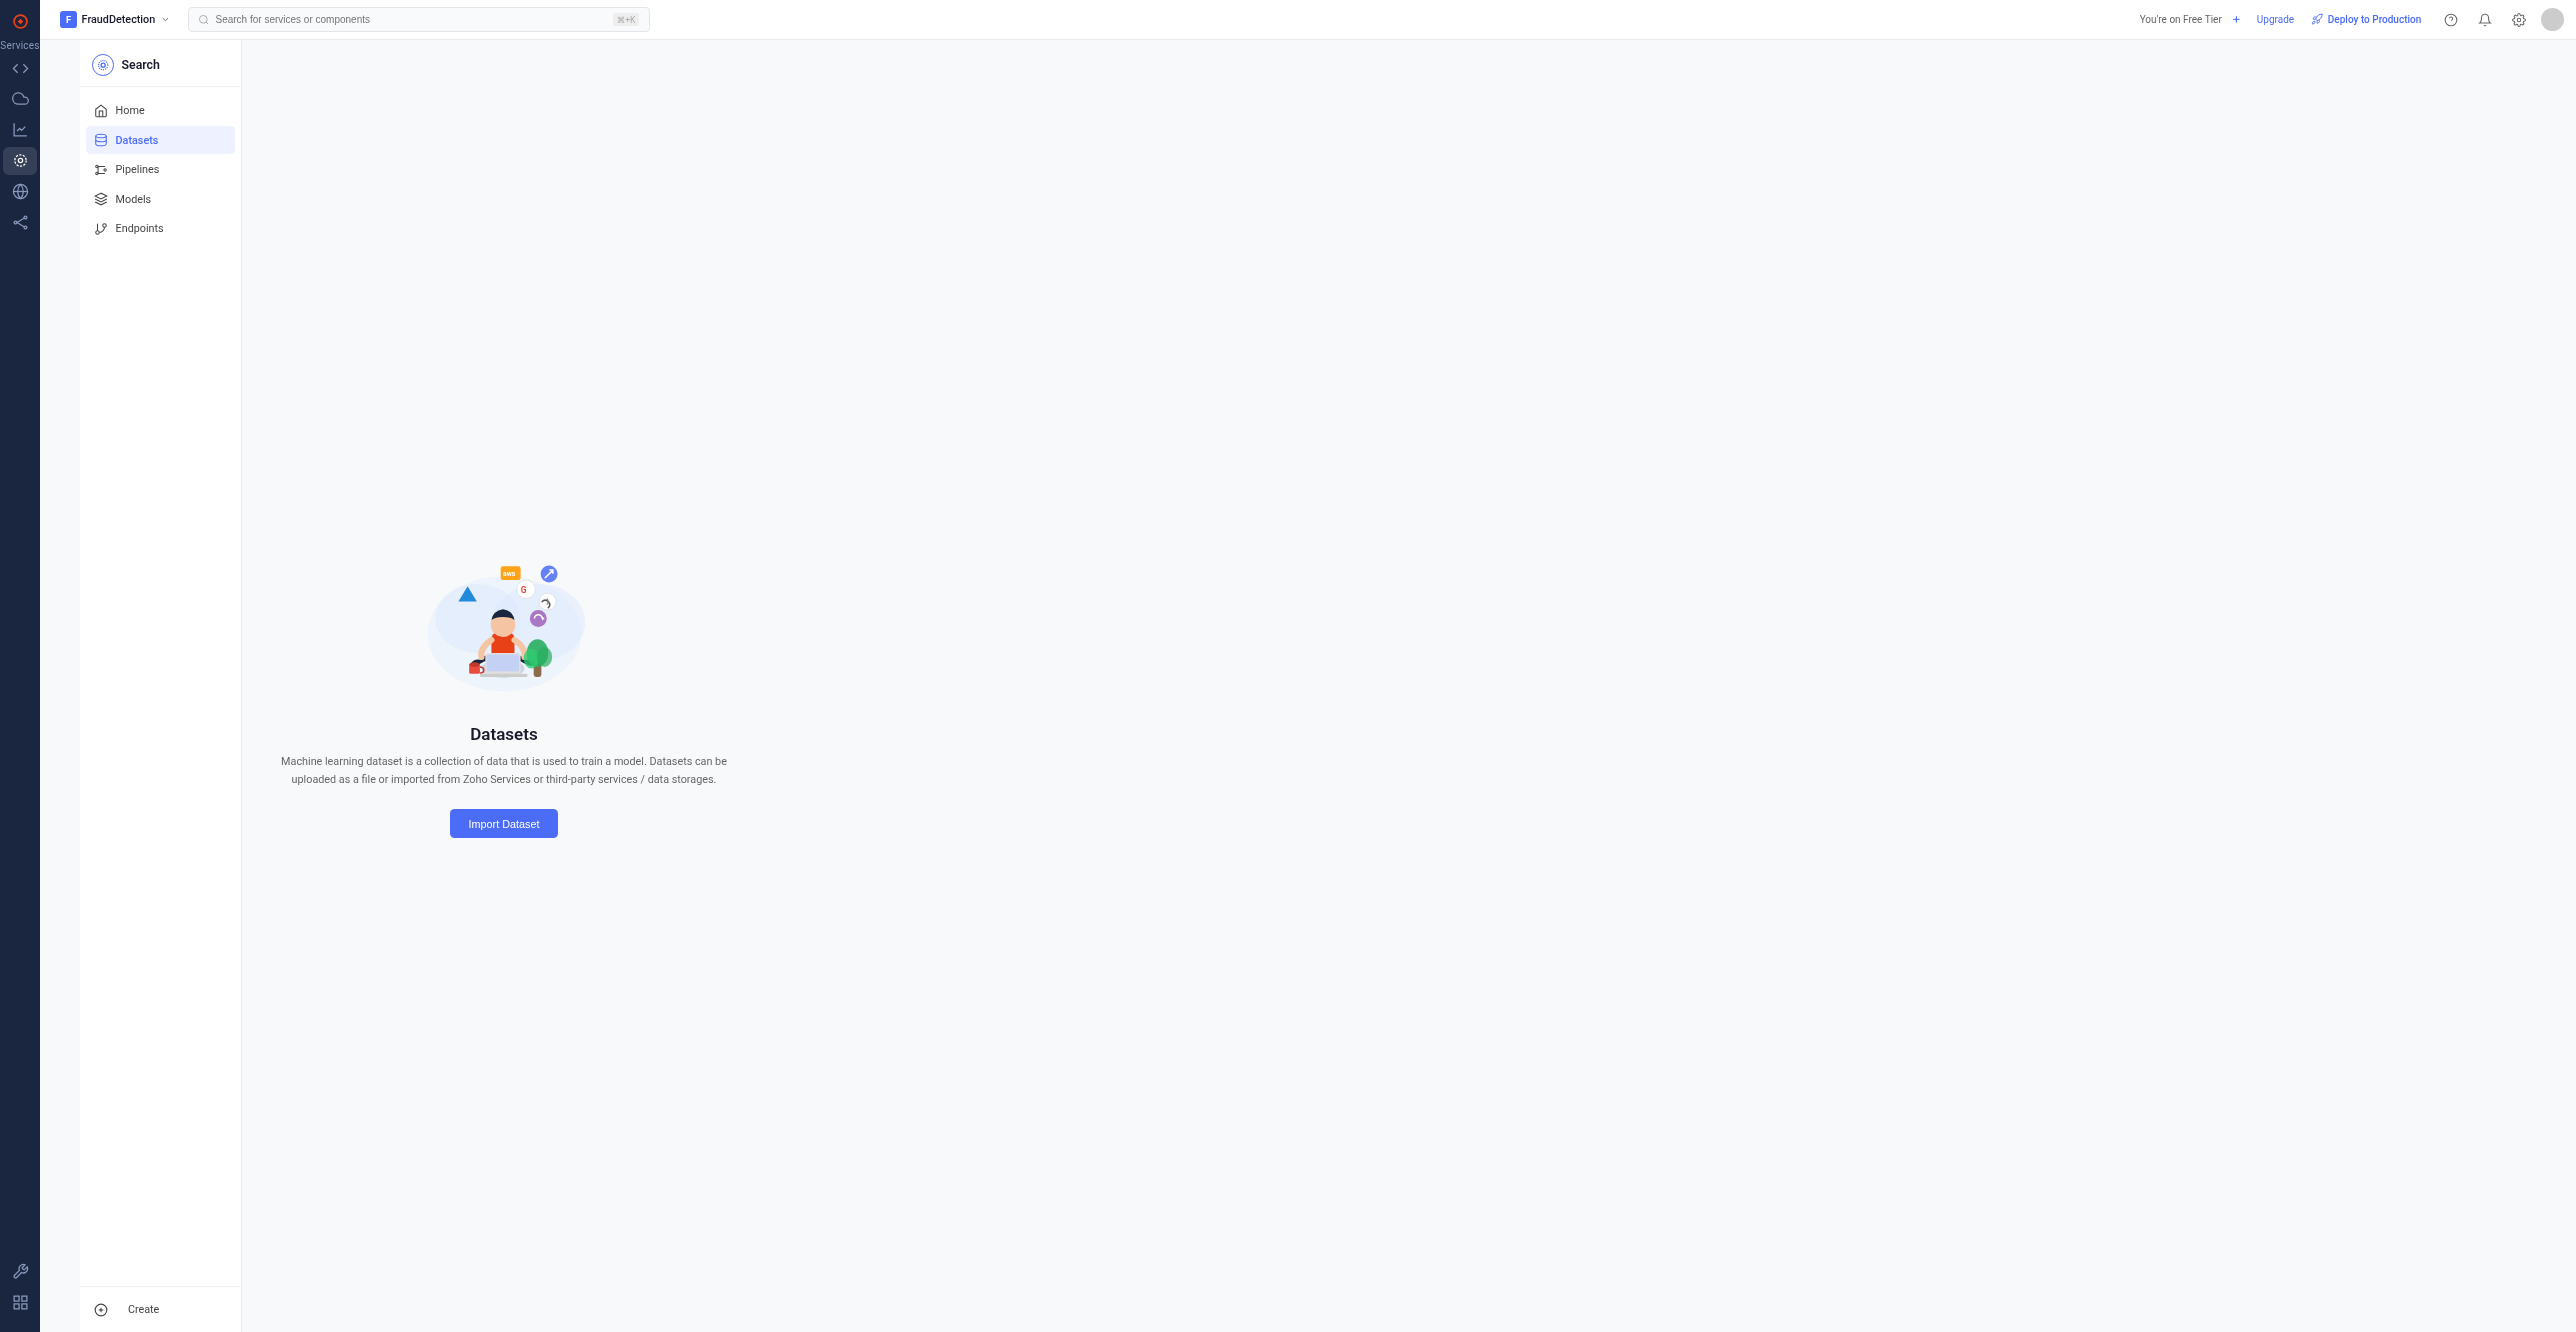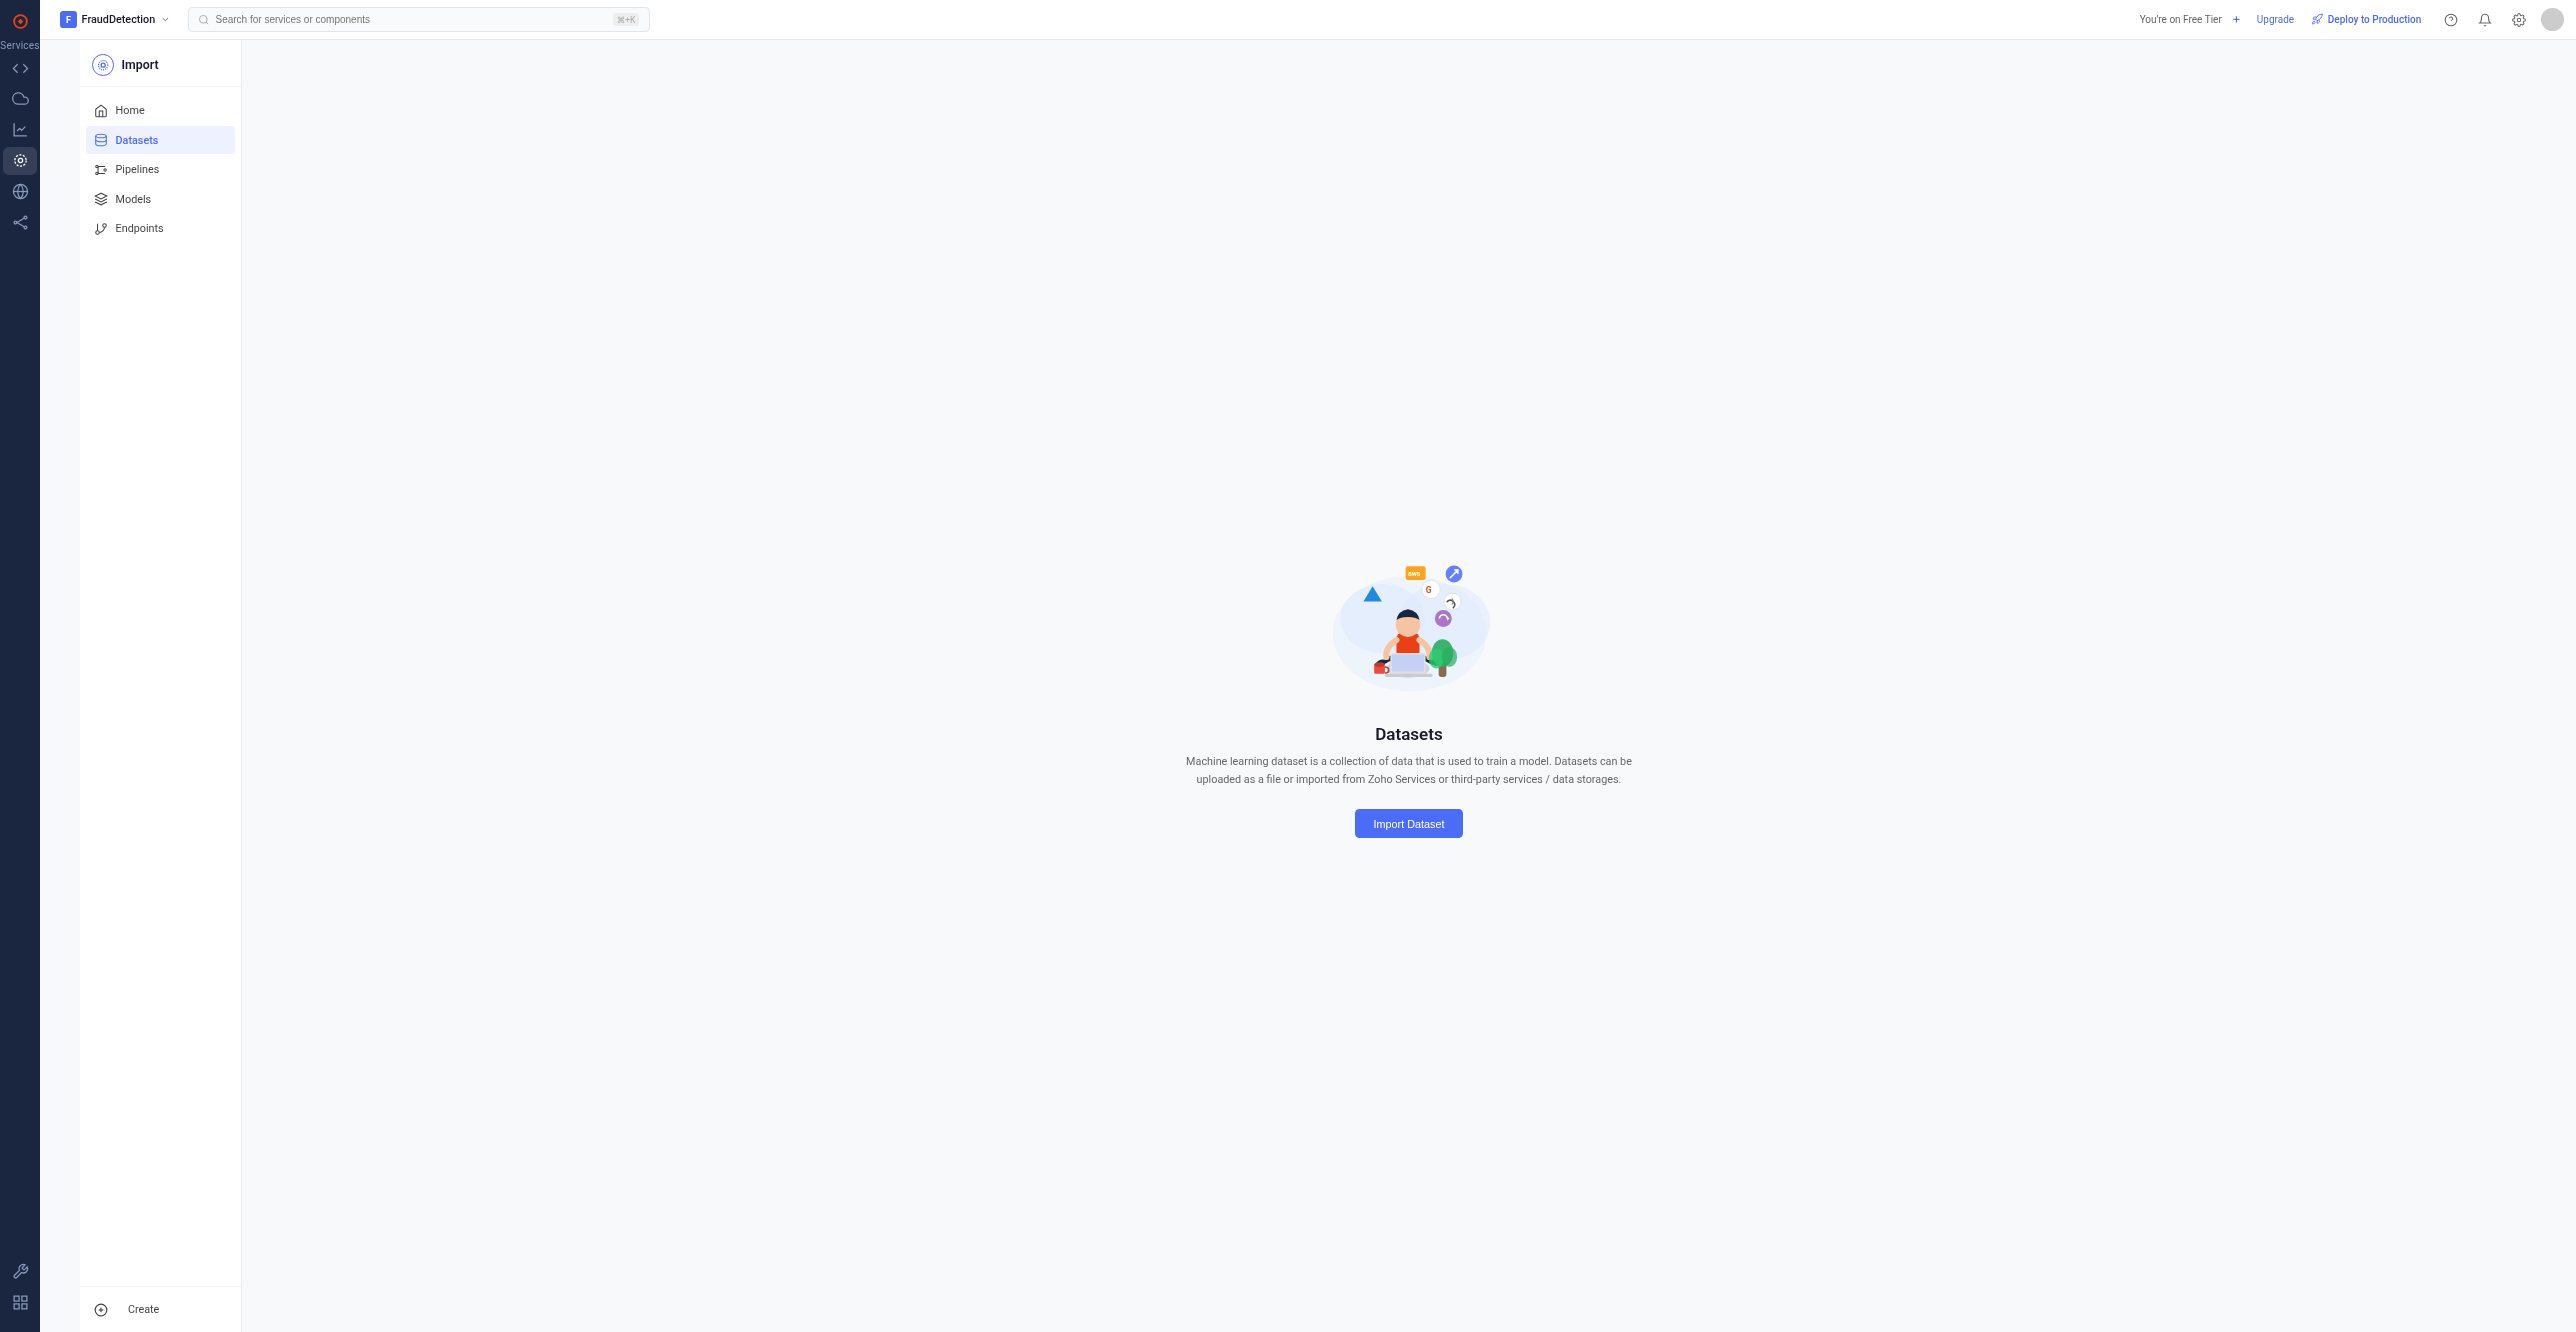--- a/index.html
+++ b/index.html
@@ -205,21 +205,21 @@
       flex: 1;
       margin-left: 40px;
       margin-top: 40px;
       height: calc(100vh - 40px);
       overflow: hidden;
     }
     .main-content {
       flex: 1;
       display: flex;
       flex-direction: column;
-      align-items: center;
+      align-items: flex-start;
       justify-content: center;
       padding: 31px;
       overflow-y: auto;
     }
 
     .empty-state {
       display: flex;
       flex-direction: column;
       align-items: center;
       text-align: center;
@@ -391,21 +391,21 @@
 <div class="main-layout">
 
   <div class="sidebar">
     <div class="sidebar-header">
       <div class="quickml-icon">
         <svg width="12.3" height="12.3" viewBox="0 0 24 24" fill="none" stroke="#4a6cf7" stroke-width="2.5">
           <circle cx="12" cy="12" r="4"></circle>
             <circle cx="12" cy="12" r="9" stroke-dasharray="2 2"></circle>
         </svg>
       </div>
-      <span class="sidebar-title">Import</span>
+      <span class="sidebar-title">Search</span>
     </div>
 
     <nav class="sidebar-nav">
       <div class="nav-item">
         <svg viewBox="0 0 24 24" fill="none" stroke="currentColor" stroke-width="1.8">
           <path d="M3 9l9-7 9 7v11a2 2 0 0 1-2 2H5a2 2 0 0 1-2-2z"></path>
             <polyline points="9 22 9 12 15 12 15 22"></polyline>
         </svg>
         <span>Home</span>
       </div>

